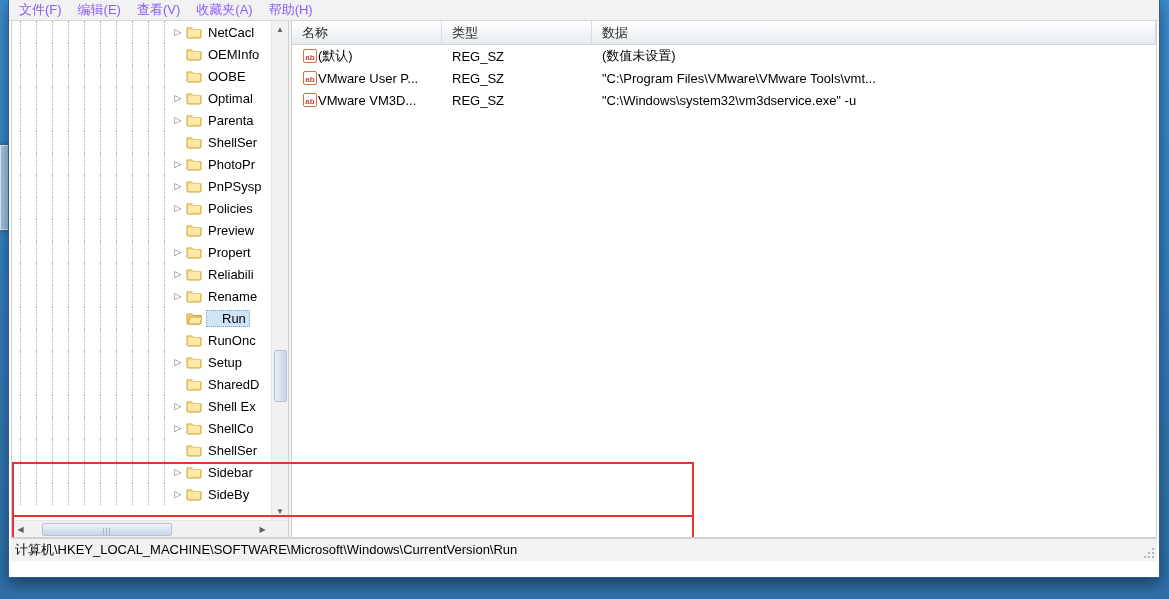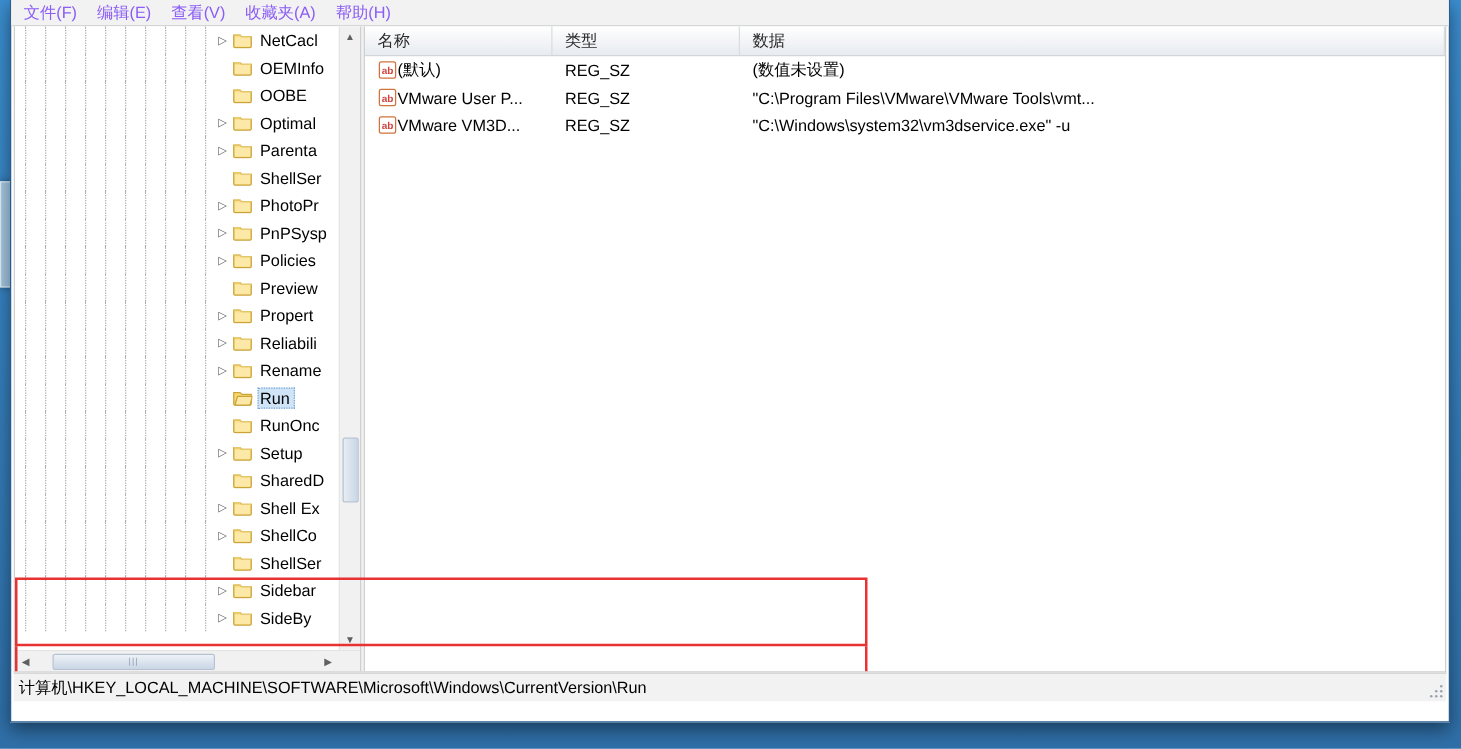--- a/index.html
+++ b/index.html
@@ -181,21 +181,21 @@
     width: 16px; height: 14px;
     margin-right: 4px;
     flex: 0 0 auto;
   }
   .tree-label {
     padding: 1px 4px 1px 2px;
   }
   .tree-row.selected .tree-label {
     background: #cfe4f7;
     border: 1px dotted #7aa6ce;
-    padding: 0px 3px 0px 1px;
+    padding: 0px 3px 0px 15px;
   }
   .splitter {
     width: 4px;
     background: #f2f2f2;
     border-left: 1px solid #d0d0d0;
     border-right: 1px solid #d0d0d0;
     cursor: col-resize;
   }
   .listpane {
     flex: 1 1 auto;

